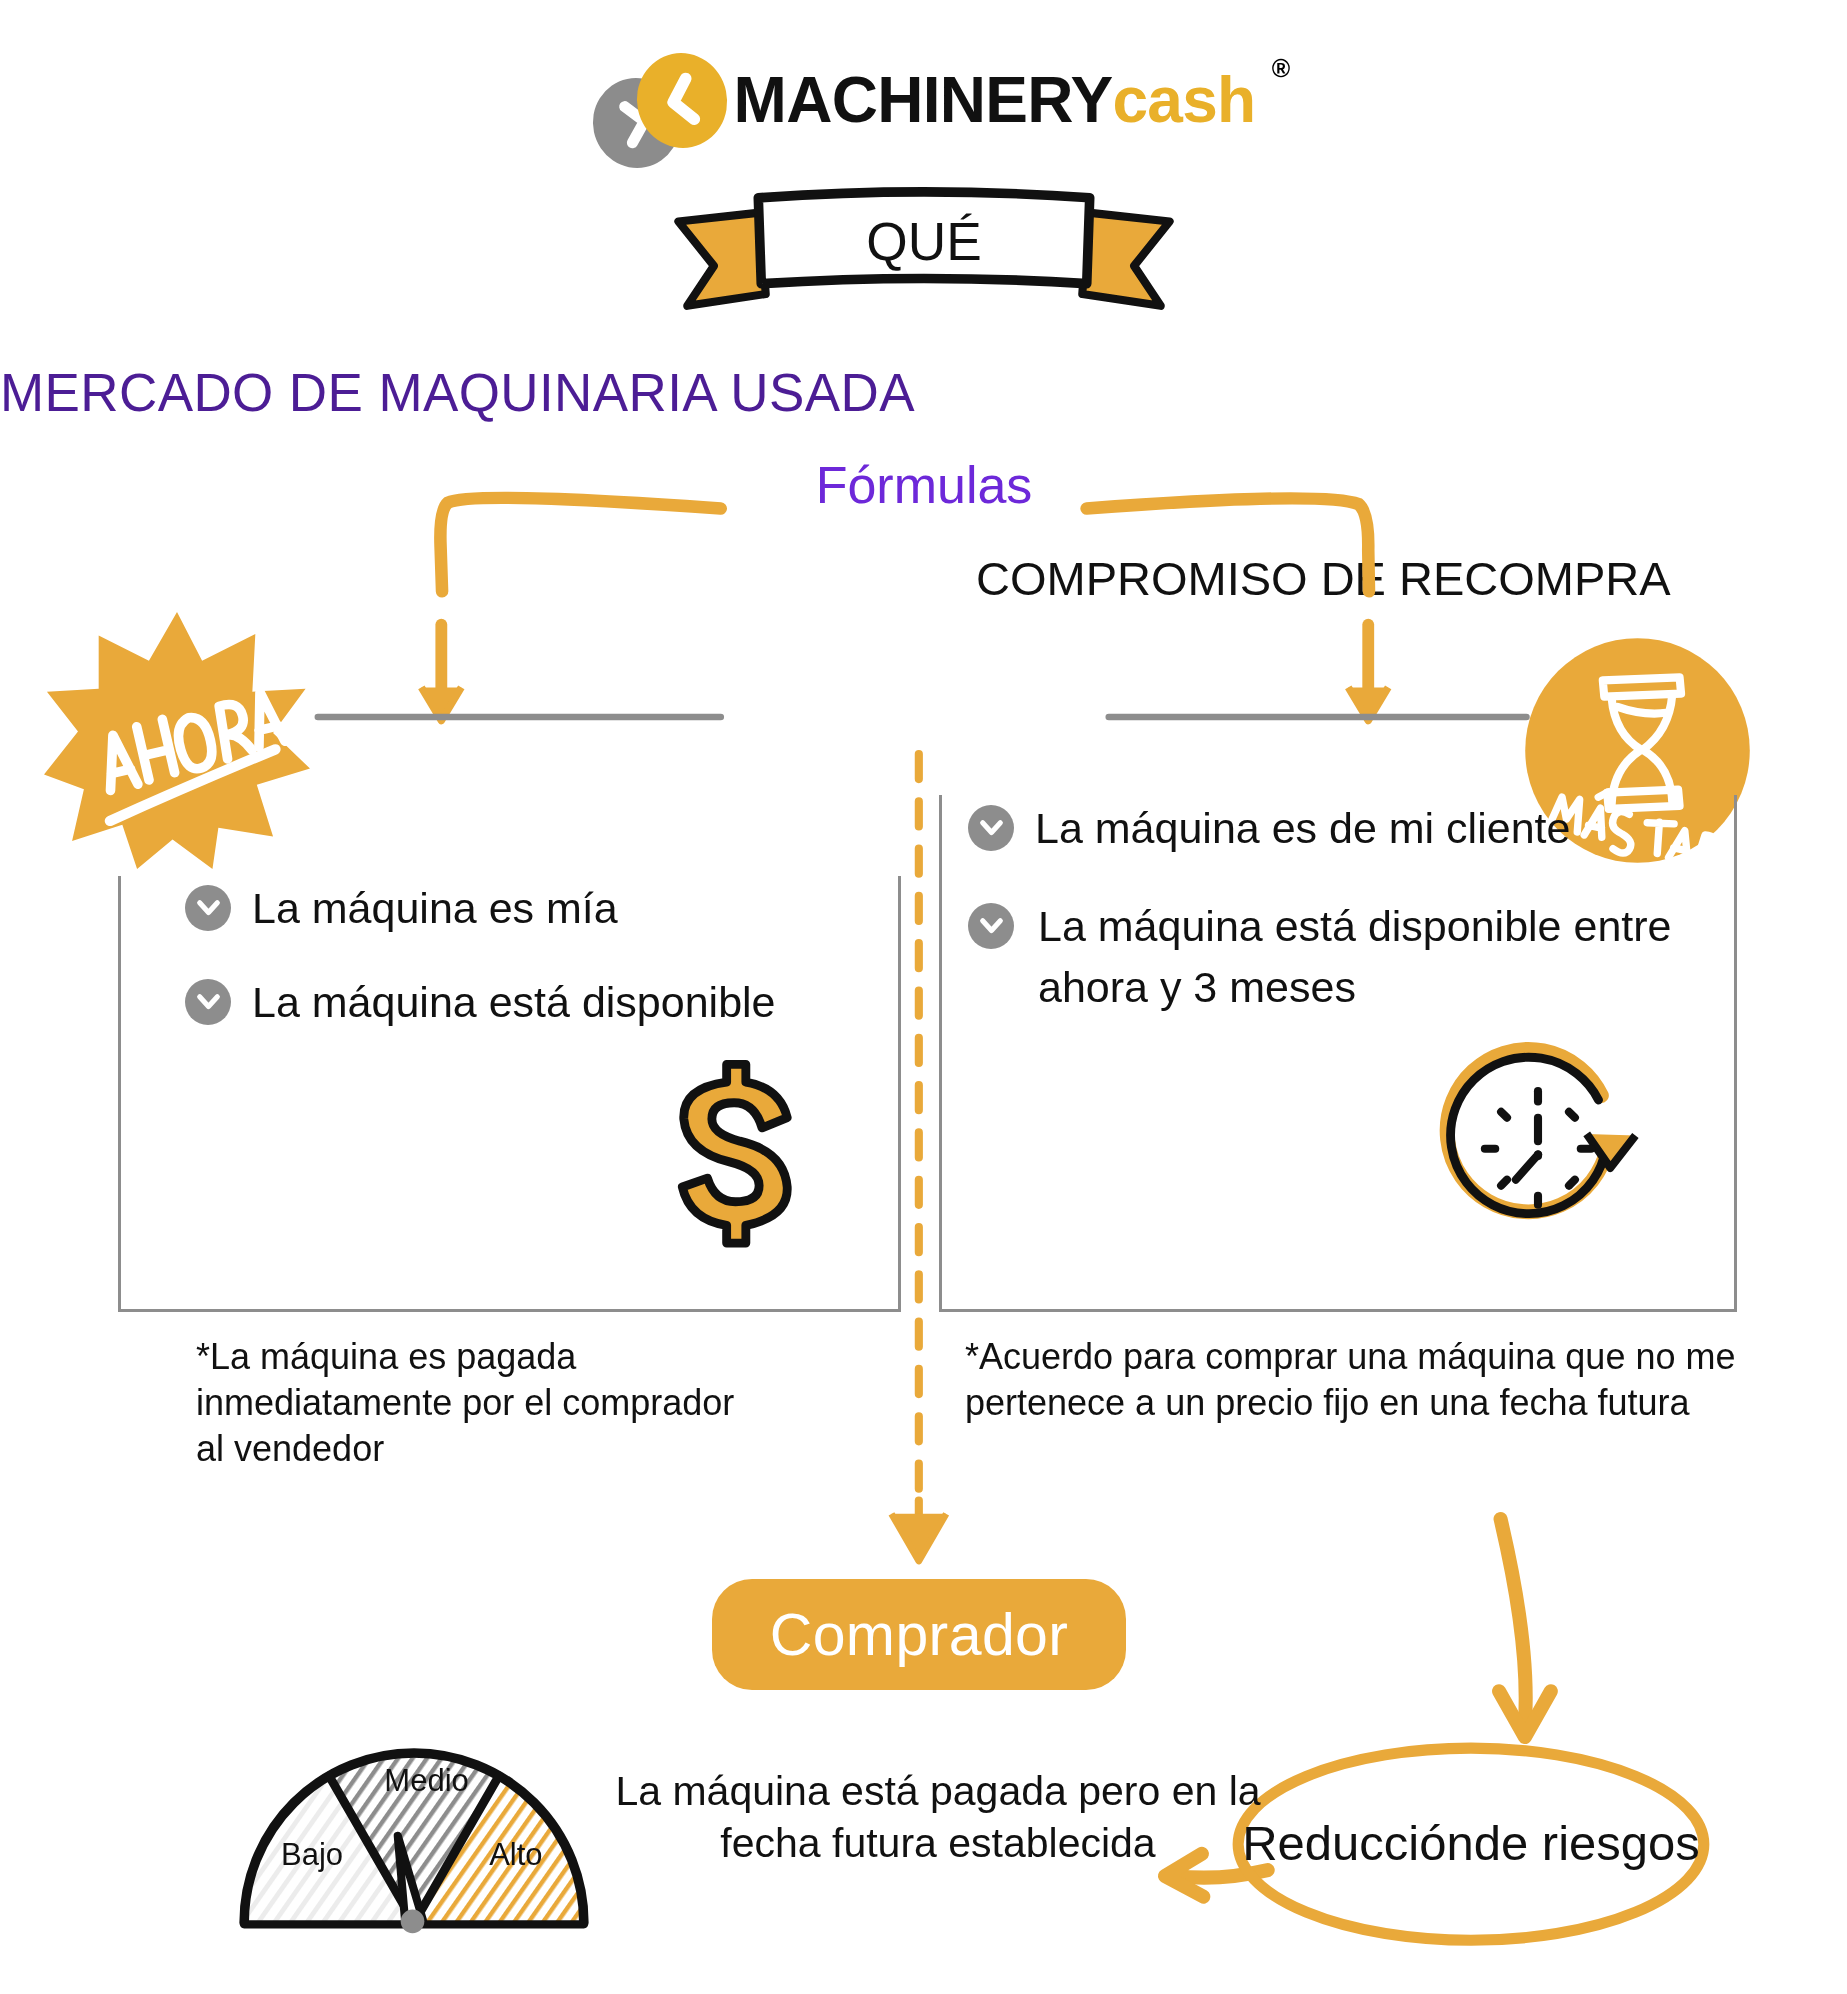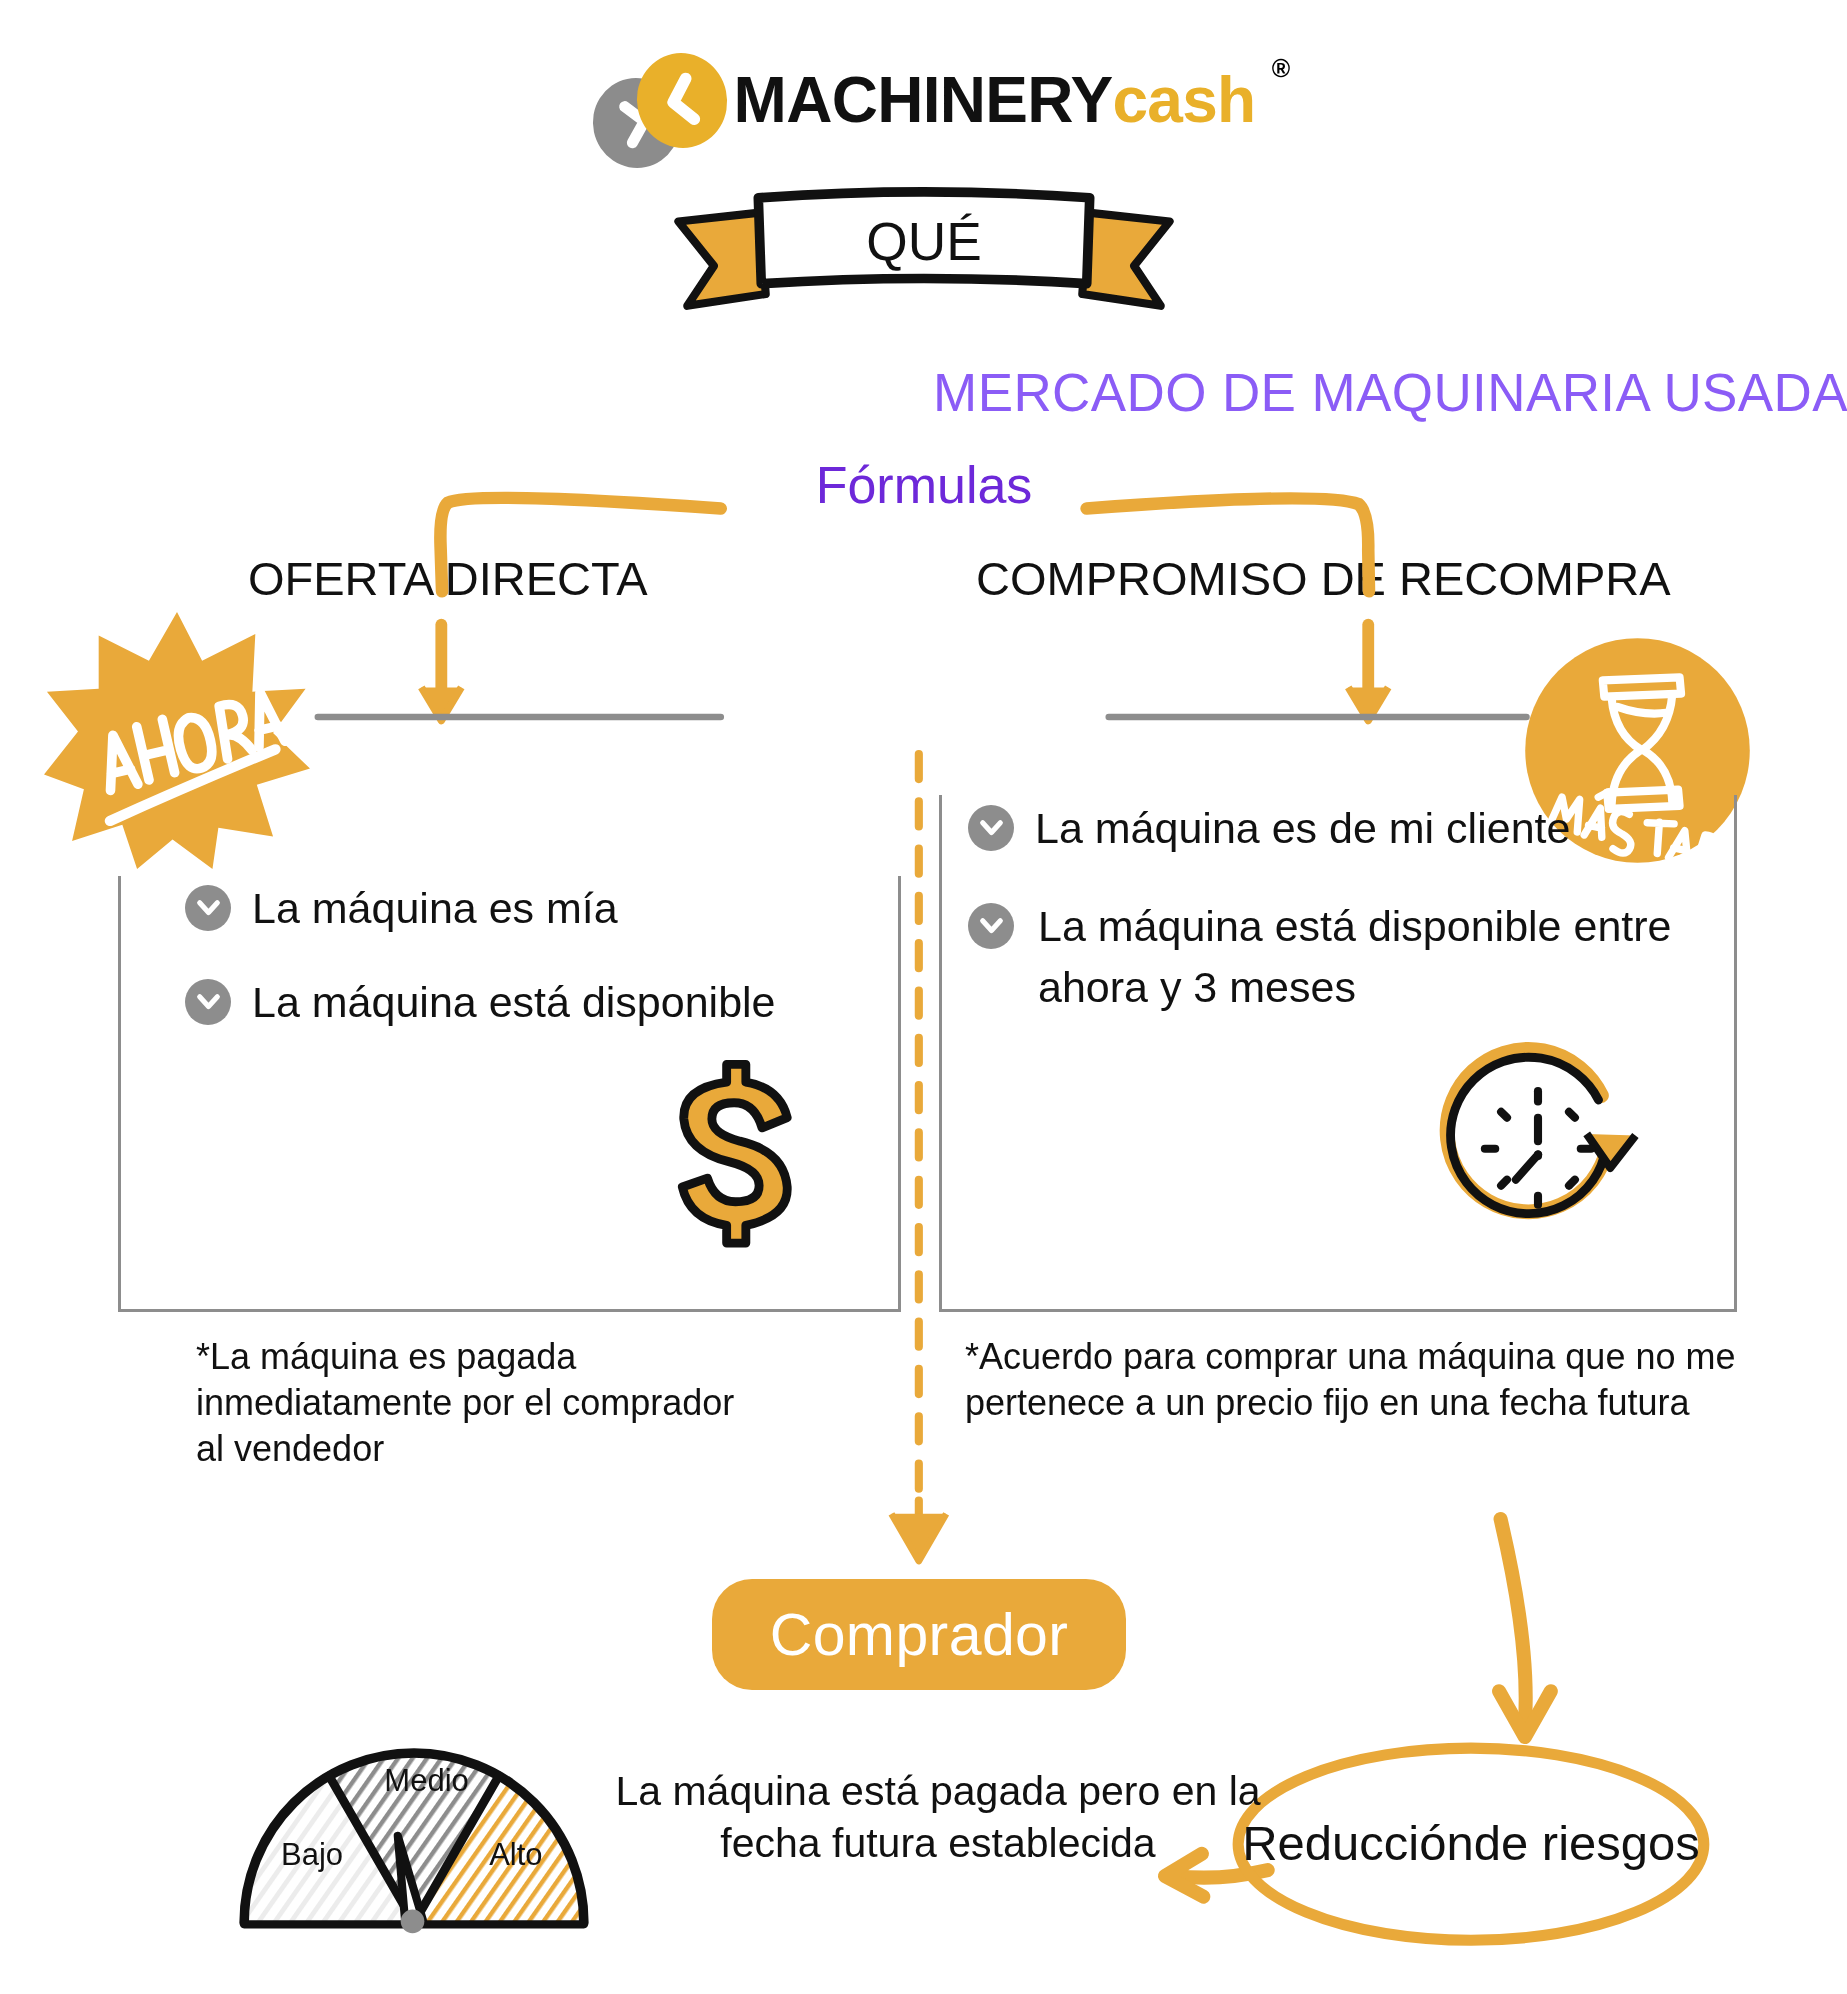--- a/index.html
+++ b/index.html
@@ -21,22 +21,22 @@
   .coin-yellow { width:90px; height:95px; left:44px; top:-3px; background:#E9B02A; transform:rotate(-12deg); }
   .logo-text { font-size:64px; font-weight:700; letter-spacing:-0.7px; line-height:1; position:relative; }
   .logo-text .blk { color:#111; }
   .logo-text .yel { color:#E9B02A; }
   .logo-reg { position:absolute; right:-34px; top:-12px; font-size:25px; }
 
   
   .ribbon { position:absolute; left:50%; transform:translateX(-50%); top:183px; width:503px; height:148px; }
 
   
-  .main-title { position:absolute; left:0; top:362px; width:1848px; text-align:right;
-                font-size:53px; font-weight:400; color:#8b5cf6; letter-spacing:0.4px; }
+  .main-title { position:absolute; left:0; top:362px; width:1848px; text-align:left;
+                font-size:53px; font-weight:400; color:#4c1d95; letter-spacing:0.4px; }
   .formulas { position:absolute; left:0; top:455px; width:1848px; text-align:center;
               font-size:52px; font-weight:400; color:#6d28d9; }
   .col-head { position:absolute; top:551px; font-size:47px; font-weight:400; color:#111; white-space:nowrap; }
   .col-head.left  { left:248px; }
   .col-head.right { left:976px; }
 
   
   .layer { position:absolute; left:0; top:0; width:1848px; height:1995px; pointer-events:none; }
 
   
@@ -116,21 +116,20 @@
 
       <path d="M672 52 L562 40 L554 150 L660 166 L624 112 Z" fill="#E9A93A" stroke="#111" stroke-width="11" stroke-linejoin="round"></path>
 
       <path d="M116 20 Q340 4 564 20 L560 136 Q340 122 120 136 Z" fill="#ffffff" stroke="#111" stroke-width="13" stroke-linejoin="round"></path>
       <text x="340" y="104" text-anchor="middle" font-family="Liberation Sans, sans-serif" font-size="72" fill="#111">QUÉ</text>
     </svg>
   </div>
 
   <div class="main-title">MERCADO DE MAQUINARIA USADA</div>
   <div class="formulas">Fórmulas</div>
-  <div class="col-head left">OFERTA DIRECTA</div>
   <div class="col-head right">COMPROMISO DE RECOMPRA</div>
 
   <svg class="layer" viewBox="0 0 2500 2699">
 
     <path d="M975 688 Q640 664 606 680 Q594 690 596 740 L598 800" fill="none" stroke="#E9A93A" stroke-width="17" stroke-linecap="round"></path>
 
     <path d="M1470 688 Q1790 664 1838 682 Q1852 694 1851 744 L1852 800" fill="none" stroke="#E9A93A" stroke-width="17" stroke-linecap="round"></path>
 
     <g>
       <path d="M597 845 L597 955" fill="none" stroke="#E9A93A" stroke-width="16" stroke-linecap="round"></path>

